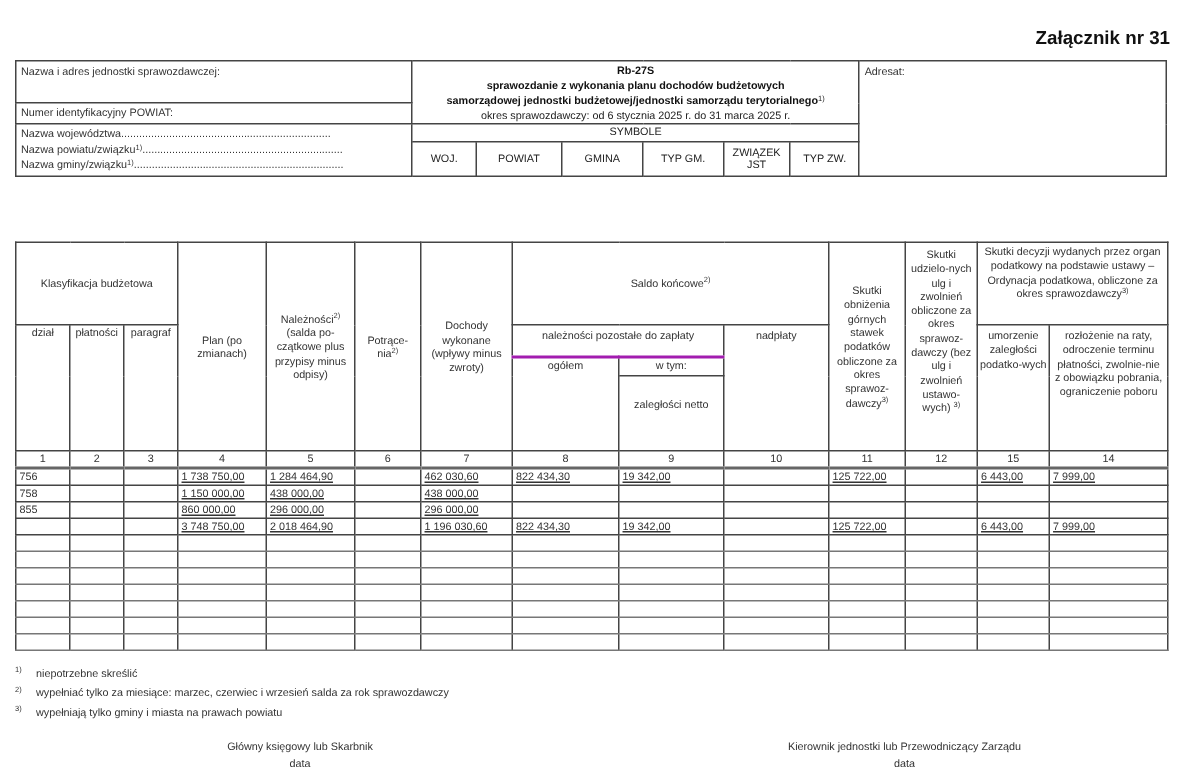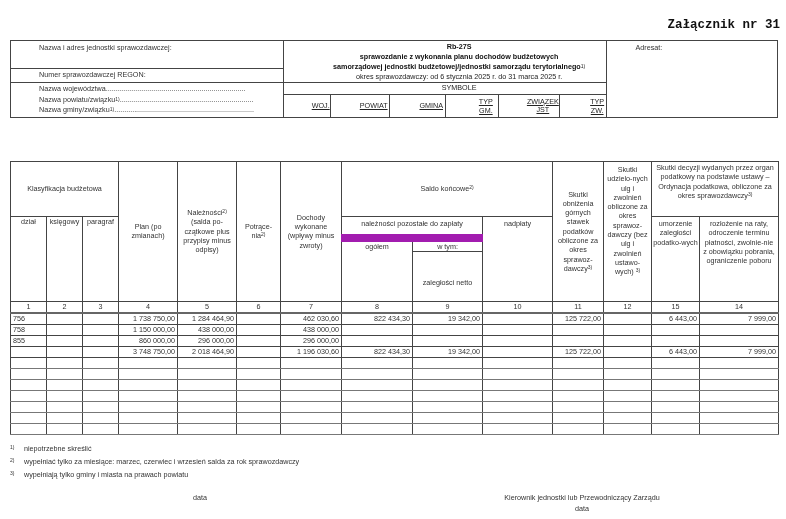--- a/index.html
+++ b/index.html
@@ -1,41 +1,41 @@
 <!DOCTYPE html>
 <html><head>
 <meta charset="utf-8">
 <style>
   html, body { margin: 0; padding: 0; background: #fff; }
   body { width: 786px; height: 519px; position: relative; overflow: hidden;
          font-family: "Liberation Sans", sans-serif; color: #222; font-size: 7.5px; }
-  .annex { position: absolute; right: 6px; top: 18px; font-family: Liberation Mono, monospace;
+  .annex { position: absolute; right: 6px; top: 18px; font-family: Liberation Sans, sans-serif;
            font-weight: bold; font-size: 12.5px; color: #111; }
   table { border-collapse: collapse; }
   td { border: 1px solid #444; padding: 0; vertical-align: top; }
   sup { font-size: 5px; vertical-align: top; position: relative; top: -1px; }
 
   
   #top { position: absolute; left: 10px; top: 40px; width: 768px; }
-  #top td { font-size: 7.2px; padding-left: 28px; }
+  #top td { font-size: 7.2px; }
   .lbl { padding: 2px 3px; color: #333; }
   .title-cell { text-align: center; font-size: 9px; line-height: 10px; padding-top: 1px; }
   .title-cell .b { font-weight: bold; color: #111; }
   .title-cell .r { color: #222; }
-  .sym td { text-align: center; vertical-align: middle; text-decoration: underline; }
+  .sym td { text-align: center; vertical-align: middle; }
   .dots { line-height: 10.5px; padding: 1px 3px; color: #333; }
 
   
   #main { position: absolute; left: 10px; top: 161px; width: 768px; table-layout: fixed; }
   #main td { font-size: 7.2px; line-height: 9.3px; color: #333; }
   #main .h { text-align: center; }
   #main .mid { vertical-align: middle; }
   #main tr.num td { text-align: center; height: 10px; line-height: 10px; border-bottom: 2px solid #666; }
   #main tr.dr td { height: 10px; line-height: 10px; padding: 0 2px; white-space: nowrap; }
-  #main tr.dr td.n { text-align: right; }
+  #main tr.dr td.n { text-align: left; text-decoration: underline; }
   #main tr.er td { height: 10px; border-bottom: 1.6px solid #777; }
 
   .foot { position: absolute; left: 10px; font-size: 7.2px; color: #333; }
   .foot .s { display: inline-block; width: 14px; font-size: 5px; vertical-align: top; }
   .sig { position: absolute; text-align: center; font-size: 7.2px; color: #333; line-height: 11px; }
 </style>
 </head>
 <body>
 
 <div class="annex">Załącznik nr 31</div>
@@ -56,21 +56,21 @@
     <td colspan="1" class="lbl"><span>Nazwa i adres jednostki sprawozdawczej:</span></td>
     <td colspan="6" rowspan="2" class="title-cell">
       <div class="b">Rb-27S</div>
       <div class="b">sprawozdanie z wykonania planu dochodów budżetowych</div>
       <div><span class="b">samorządowej jednostki budżetowej/jednostki samorządu terytorialnego</span><sup>1)</sup></div>
       <div class="r">okres sprawozdawczy: od 6 stycznia 2025 r. do 31 marca 2025 r.</div>
     </td>
     <td rowspan="4" class="lbl"><span>Adresat:</span></td>
   </tr>
   <tr style="height:11px">
-    <td class="lbl" style="padding-top:1px"><span>Numer sprawozdawczej REGON:</span></td>
+    <td class="lbl" style="padding-top:1px"><span>Numer identyfikacyjny POWIAT:</span></td>
   </tr>
   <tr style="height:11px">
     <td rowspan="2" class="dots" style="width:265px">
       <div>Nazwa województwa......................................................................</div>
       <div><span>Nazwa powiatu/związku</span><sup>1)</sup><span>...................................................................</span></div>
       <div><span>Nazwa gminy/związku</span><sup>1)</sup><span>......................................................................</span></div>
     </td>
     <td colspan="6" style="text-align:center">SYMBOLE</td>
   </tr>
   <tr class="sym" style="height:22px">
@@ -108,33 +108,33 @@
     <td rowspan="4" class="h mid" style="padding:0 4px"><span>Należności</span><sup>2)</sup><br><span>(salda po-czątkowe plus przypisy minus odpisy)</span></td>
     <td rowspan="4" class="h mid" style="padding:0 4px"><span>Potrące-nia</span><sup>2)</sup></td>
     <td rowspan="4" class="h mid" style="padding:0 4px">Dochody wykonane (wpływy minus zwroty)</td>
     <td colspan="3" class="h mid"><span>Saldo końcowe</span><sup>2)</sup></td>
     <td rowspan="4" class="h mid" style="padding:0 3px"><span>Skutki obniżenia górnych stawek podatków obliczone za okres sprawoz-dawczy</span><sup>3)</sup></td>
     <td rowspan="4" class="h" style="padding:3px 2px 0"><span>Skutki udzielo-nych ulg i zwolnień obliczone za okres sprawoz-dawczy (bez ulg i zwolnień ustawo-wych)</span> <sup>3)</sup></td>
     <td colspan="2" class="h" style="padding:1px 3px"><span>Skutki decyzji wydanych przez organ podatkowy na podstawie ustawy – Ordynacja podatkowa, obliczone za okres sprawozdawczy</span><sup>3)</sup></td>
   </tr>
   <tr style="height:21px">
     <td rowspan="3" class="h">dział</td>
-    <td rowspan="3" class="h">księgowy</td>
+    <td rowspan="3" class="h">płatności</td>
     <td rowspan="3" class="h">paragraf</td>
-    <td colspan="2" class="h" style="border-bottom:8px solid #a21caf;padding-top:2px">należności pozostałe do zapłaty</td>
+    <td colspan="2" class="h" style="border-bottom:2px solid #a21caf;padding-top:2px">należności pozostałe do zapłaty</td>
     <td rowspan="3" class="h" style="padding-top:2px">nadpłaty</td>
     <td rowspan="3" class="h" style="padding-top:2px">umorzenie zaległości podatko-wych</td>
     <td rowspan="3" class="h" style="padding:2px 3px 0">rozłożenie na raty, odroczenie terminu płatności, zwolnie-nie z obowiązku pobrania, ograniczenie poboru</td>
   </tr>
   <tr style="height:13px">
     <td rowspan="2" class="h">ogółem</td>
     <td class="h">w tym:</td>
   </tr>
   <tr style="height:50px">
-    <td class="h" style="padding-top:26px">zaległości netto</td>
+    <td class="h" style="padding-top:14px">zaległości netto</td>
   </tr>
   <tr class="num">
     <td>1</td>
     <td>2</td>
     <td>3</td>
     <td>4</td>
     <td>5</td>
     <td>6</td>
     <td>7</td>
     <td>8</td>
@@ -324,18 +324,19 @@
         <td></td>
       </tr>
     </tbody>
 </table>
 
 <div class="foot" style="top:444px"><span class="s">1)</span><span>niepotrzebne skreślić</span></div>
 <div class="foot" style="top:457px"><span class="s">2)</span><span>wypełniać tylko za miesiące: marzec, czerwiec i wrzesień salda za rok sprawozdawczy</span></div>
 <div class="foot" style="top:470px"><span class="s">3)</span><span>wypełniają tylko gminy i miasta na prawach powiatu</span></div>
 
 <div class="sig" style="left:100px; top:492px; width:200px">
+  <div>Główny księgowy lub Skarbnik</div>
   <div>data</div>
 </div>
-<div class="sig" style="left:457px; top:492px; width:250px">
+<div class="sig" style="left:478px; top:492px; width:250px">
   <div>Kierownik jednostki lub Przewodniczący Zarządu</div>
   <div>data</div>
 </div>
 
 </body></html>

